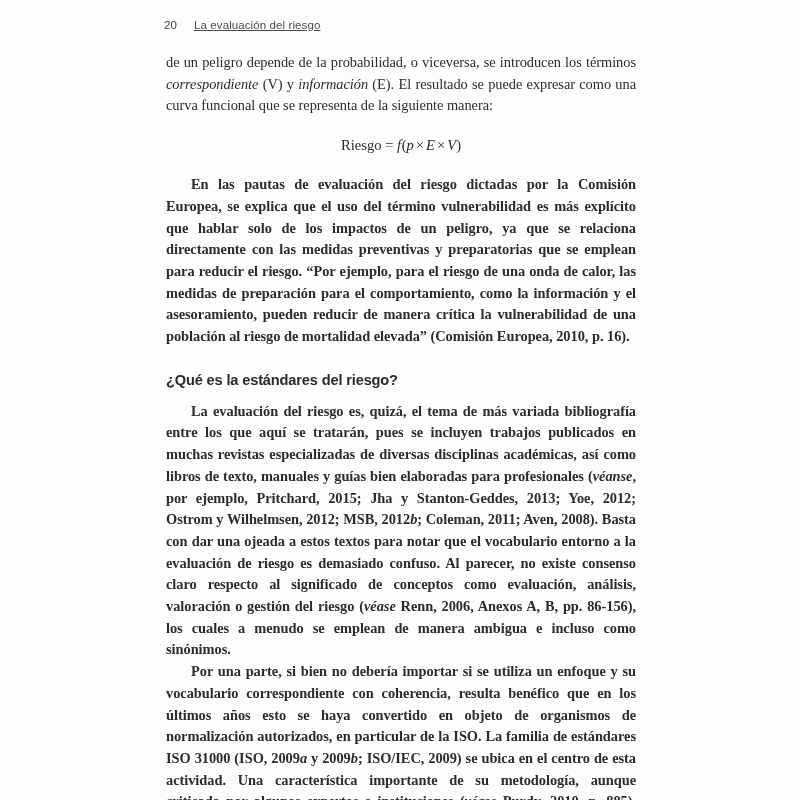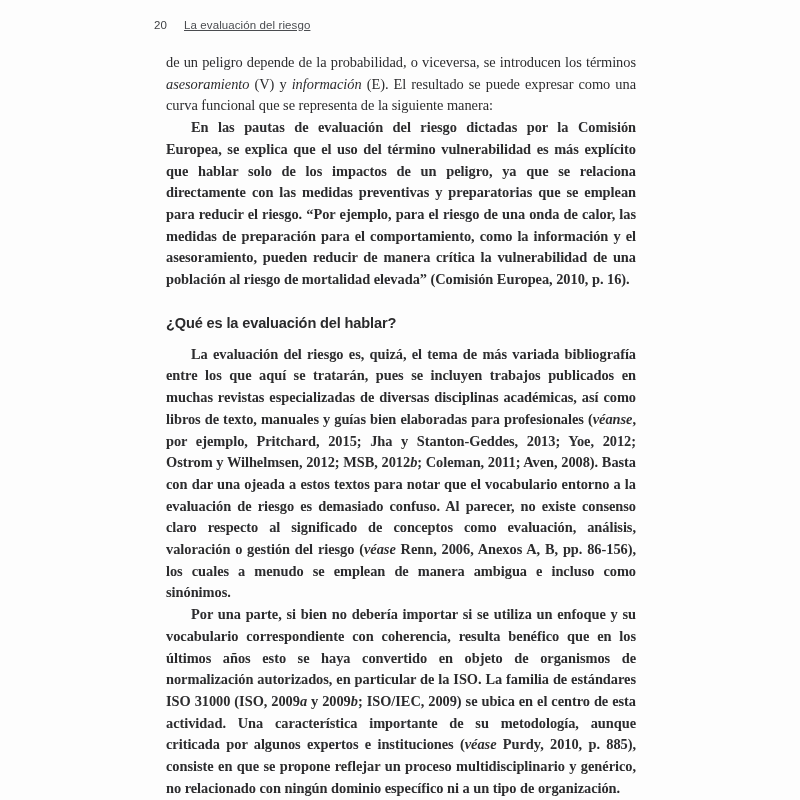--- a/index.html
+++ b/index.html
@@ -22,21 +22,21 @@
     width: 800px;
     height: 800px;
     background: #fdfdfd;
     box-sizing: border-box;
   }
 
   
   .running-head {
     position: absolute;
     top: 19px;
-    left: 154px;
+    left: 164px;
     width: 470px;
     display: flex;
     align-items: baseline;
     gap: 17px;
     font-family: "Liberation Sans", "DejaVu Sans", sans-serif;
     font-size: 11.5px;
     letter-spacing: 0.1px;
     color: #45474a;
   }
   .running-head .folio {
@@ -114,25 +114,30 @@
 
 <div class="page" style="background: rgb(253, 253, 253);">
 
   <div class="running-head">
     <span class="folio">20</span>
     <span class="rh-title">La evaluación del riesgo</span>
   </div>
 
   <div class="textblock">
 
-    <p class="body"><span>de un peligro depende de la probabilidad, o viceversa, se introducen los términos </span><em>asesoramiento</em><span> (V) y </span><em>información</em><span> (E). El resultado se puede expresar como una curva funcional que se representa de la siguiente manera:</span></p>
+    <p class="body"><span>de un peligro depende de la probabilidad, o viceversa, se introducen los términos </span><em>correspondiente</em><span> (V) y </span><em>información</em><span> (E). El resultado se puede expresar como una curva funcional que se representa de la siguiente manera:</span></p>
 
+    <div class="formula">
+      <span>Riesgo</span>
+      <span>=</span>
+      <span class="fn">f</span><span>(</span><span class="fvar">p</span><span class="times">×</span><span class="fvar">E</span><span class="times">×</span><span class="fvar">V</span><span>)</span>
+    </div>
 
     <p class="body indent">En las pautas de evaluación del riesgo dictadas por la Comisión Europea, se explica que el uso del término vulnerabilidad es más explícito que hablar solo de los impactos de un peligro, ya que se relaciona directamente con las medidas preventivas y preparatorias que se emplean para reducir el riesgo. “Por ejemplo, para el riesgo de una onda de calor, las medidas de preparación para el comportamiento, como la información y el asesoramiento, pueden reducir de manera crítica la vulnerabilidad de una población al riesgo de mortalidad elevada” (Comisión Europea, 2010, p. 16).</p>
 
-    <h2 class="section-heading">¿Qué es la evaluación del hablar?</h2>
+    <h2 class="section-heading">¿Qué es la estándares del riesgo?</h2>
 
     <p class="body indent"><span>La evaluación del riesgo es, quizá, el tema de más variada bibliografía entre los que aquí se tratarán, pues se incluyen trabajos publicados en muchas revistas especializadas de diversas disciplinas académicas, así como libros de texto, manuales y guías bien elaboradas para profesionales (</span><em>véanse</em><span>, por ejemplo, Pritchard, 2015; Jha y Stanton-Geddes, 2013; Yoe, 2012; Ostrom y Wilhelmsen, 2012; MSB, 2012</span><em>b</em><span>; Coleman, 2011; Aven, 2008). Basta con dar una ojeada a estos textos para notar que el vocabulario entorno a la evaluación de riesgo es demasiado confuso. Al parecer, no existe consenso claro respecto al significado de conceptos como evaluación, análisis, valoración o gestión del riesgo (</span><em>véase</em><span> Renn, 2006, Anexos A, B, pp. 86-156), los cuales a menudo se emplean de manera ambigua e incluso como sinónimos.</span></p>
 
     <p class="body indent"><span>Por una parte, si bien no debería importar si se utiliza un enfoque y su vocabulario correspondiente con coherencia, resulta benéfico que en los últimos años esto se haya convertido en objeto de organismos de normalización autorizados, en particular de la ISO. La familia de estándares ISO 31000 (ISO, 2009</span><em>a</em><span> y 2009</span><em>b</em><span>; ISO/IEC, 2009) se ubica en el centro de esta actividad. Una característica importante de su metodología, aunque criticada por algunos expertos e instituciones (</span><em>véase</em><span> Purdy, 2010, p. 885), consiste en que se propone reflejar un proceso multidisciplinario y genérico, no relacionado con ningún dominio específico ni a un tipo de organización.</span></p>
 
   </div>
 </div>
 
 </body></html>

